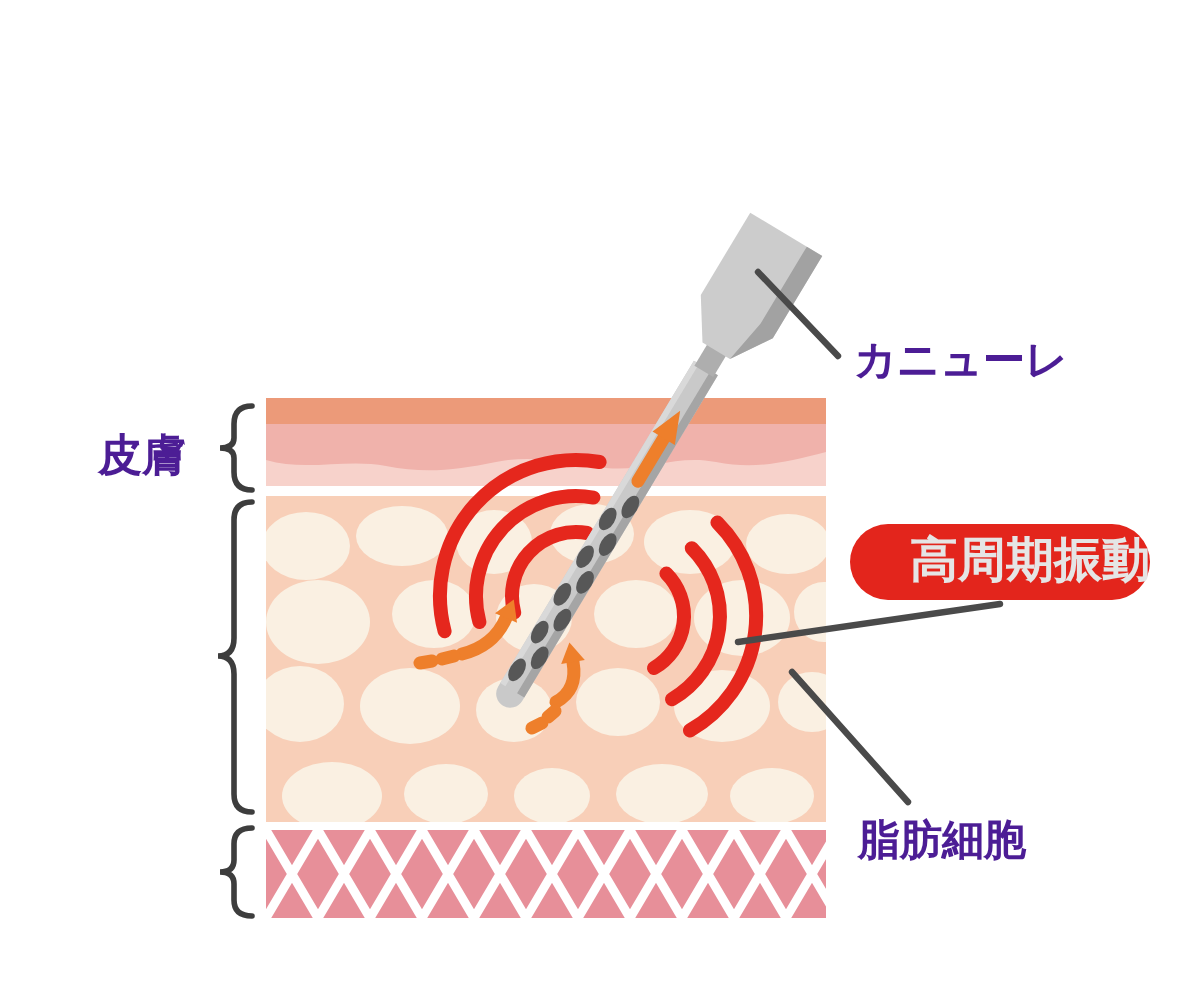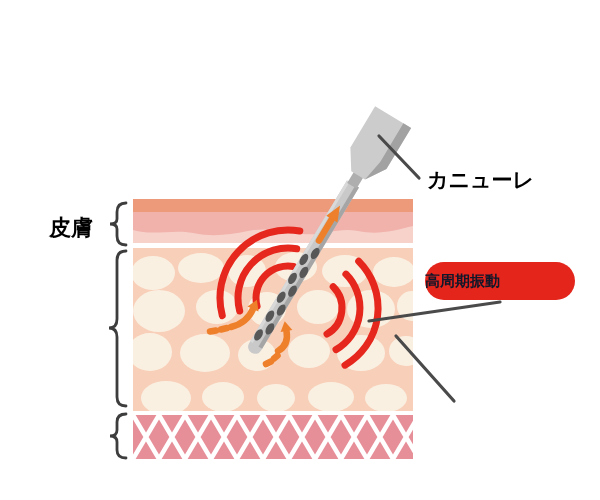--- a/index.html
+++ b/index.html
@@ -7,33 +7,33 @@
     position:relative; width:600px; height:500px; background:#ffffff;
     font-family:"Liberation Sans", sans-serif; overflow:hidden;
   }
   .title-bar {
     position:absolute; left:47px; top:27px; width:506px; height:43px;
     background:#4b4b4b; color:#ffffff; text-align:center; line-height:43px;
     font-size:24px; font-weight:bold; letter-spacing:1px;
   }
   svg.diagram { position:absolute; left:0; top:0; }
   .lbl {
-    position:absolute; color:#000000; font-weight:bold; font-size:22px;
+    position:absolute; color:#4c1d95; font-weight:bold; font-size:22px;
     white-space:nowrap;
   }
   .lbl-skin   { left:49px;  top:213px; }
   .lbl-subq   { left:47px;  top:304px; line-height:23px; }
   .lbl-subq span { display:block; }
   .lbl-muscle { left:47px;  top:420px; }
   .lbl-cannula { left:427px; top:166px; font-size:21px; }
   .lbl-fat     { left:429px; top:406px; font-size:21px; }
   .badge {
     position:absolute; left:425px; top:262px; width:150px; height:38px;
-    background:#e3251c; border-radius:19px; color:#0f172a; font-size:15px;
-    font-weight:bold; text-align:left; line-height:38px;
+    background:#e3251c; border-radius:19px; color:#e5e5e5; font-size:24px;
+    font-weight:bold; text-align:right; line-height:38px;
   }
 </style>
 </head>
 <body>
 
 <div class="stage">
 
 
   <svg class="diagram" width="600" height="500" viewBox="0 0 600 500">
     <defs>
@@ -133,14 +133,15 @@
     <g stroke="#3d3d3d" stroke-width="2.8" stroke-linecap="round" fill="none">
       <path d="M126,203 Q117,203 117,212 L117,219 Q117,224 110,224 Q117,224 117,229 L117,236 Q117,245 126,245"></path>
       <path d="M126,251 Q117,251 117,260 L117,319 Q117,328 109,328 Q117,328 117,337 L117,397 Q117,406 126,406"></path>
       <path d="M126,414 Q117,414 117,422 L117,430 Q117,436 110,436 Q117,436 117,442 L117,450 Q117,458 126,458"></path>
     </g>
   </svg>
 
   <div class="lbl lbl-skin">皮膚</div>
   <div class="lbl lbl-cannula">カニューレ</div>
   <div class="badge">高周期振動</div>
+  <div class="lbl lbl-fat">脂肪細胞</div>
 
 </div>
 
 </body></html>

